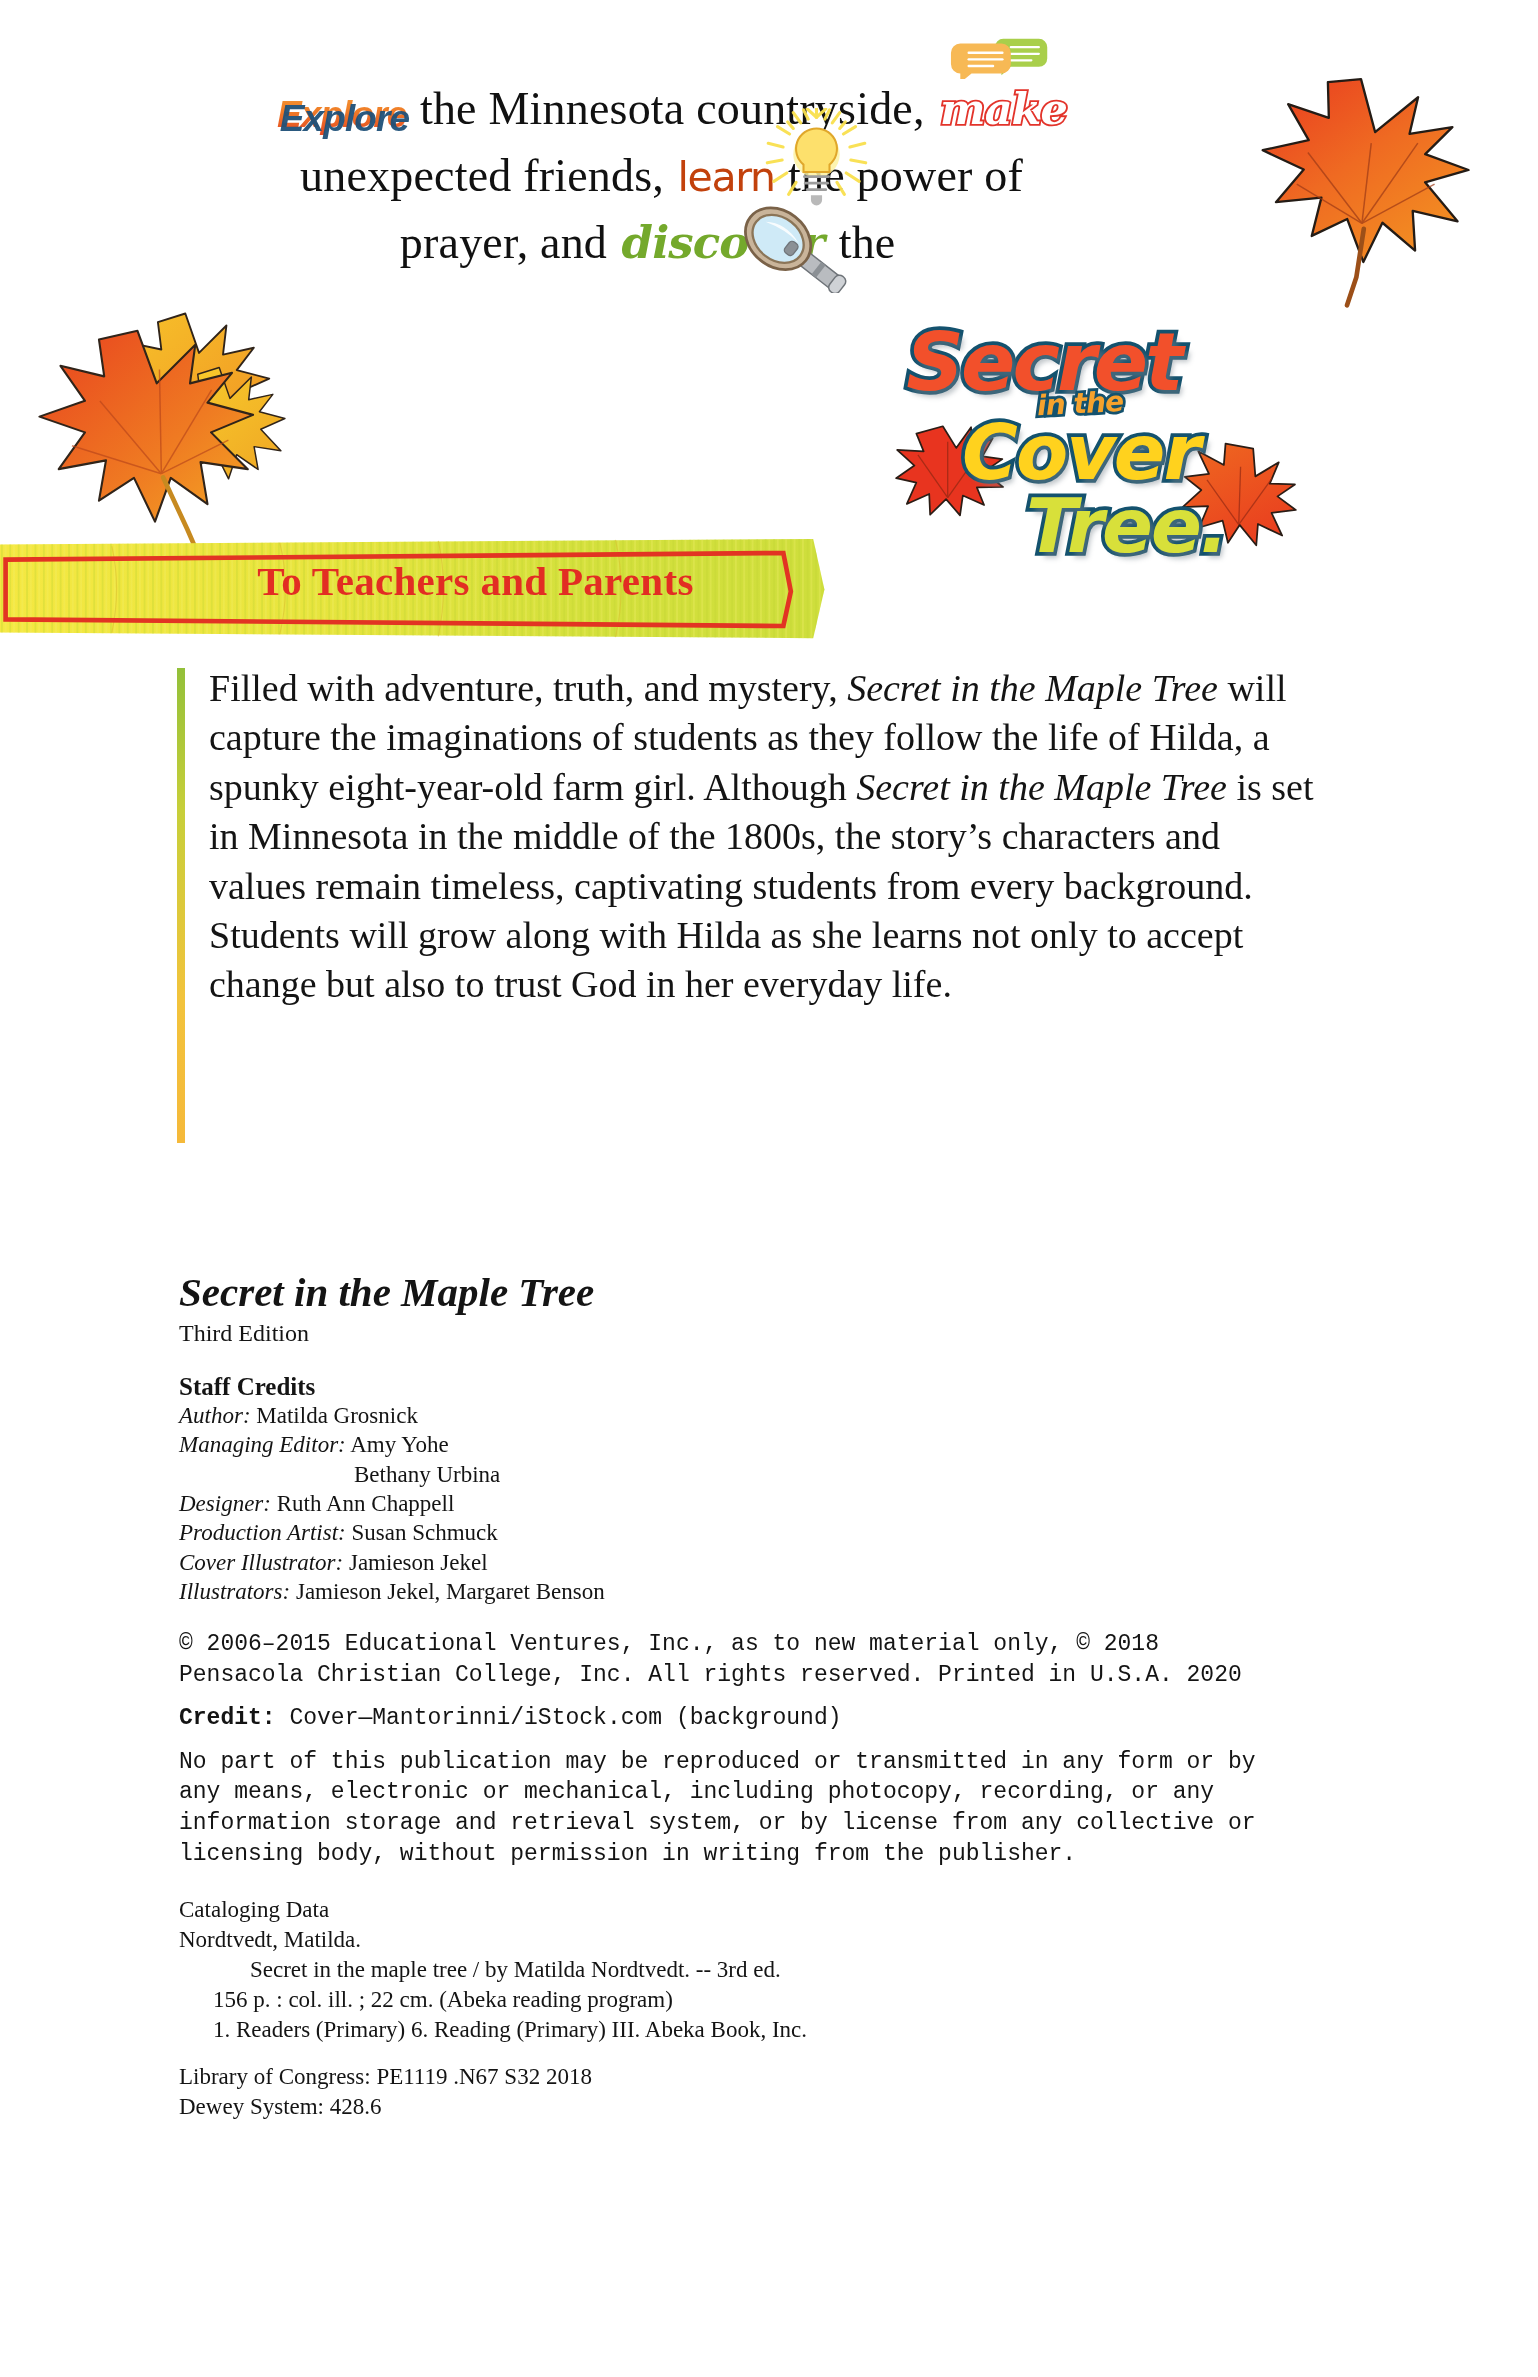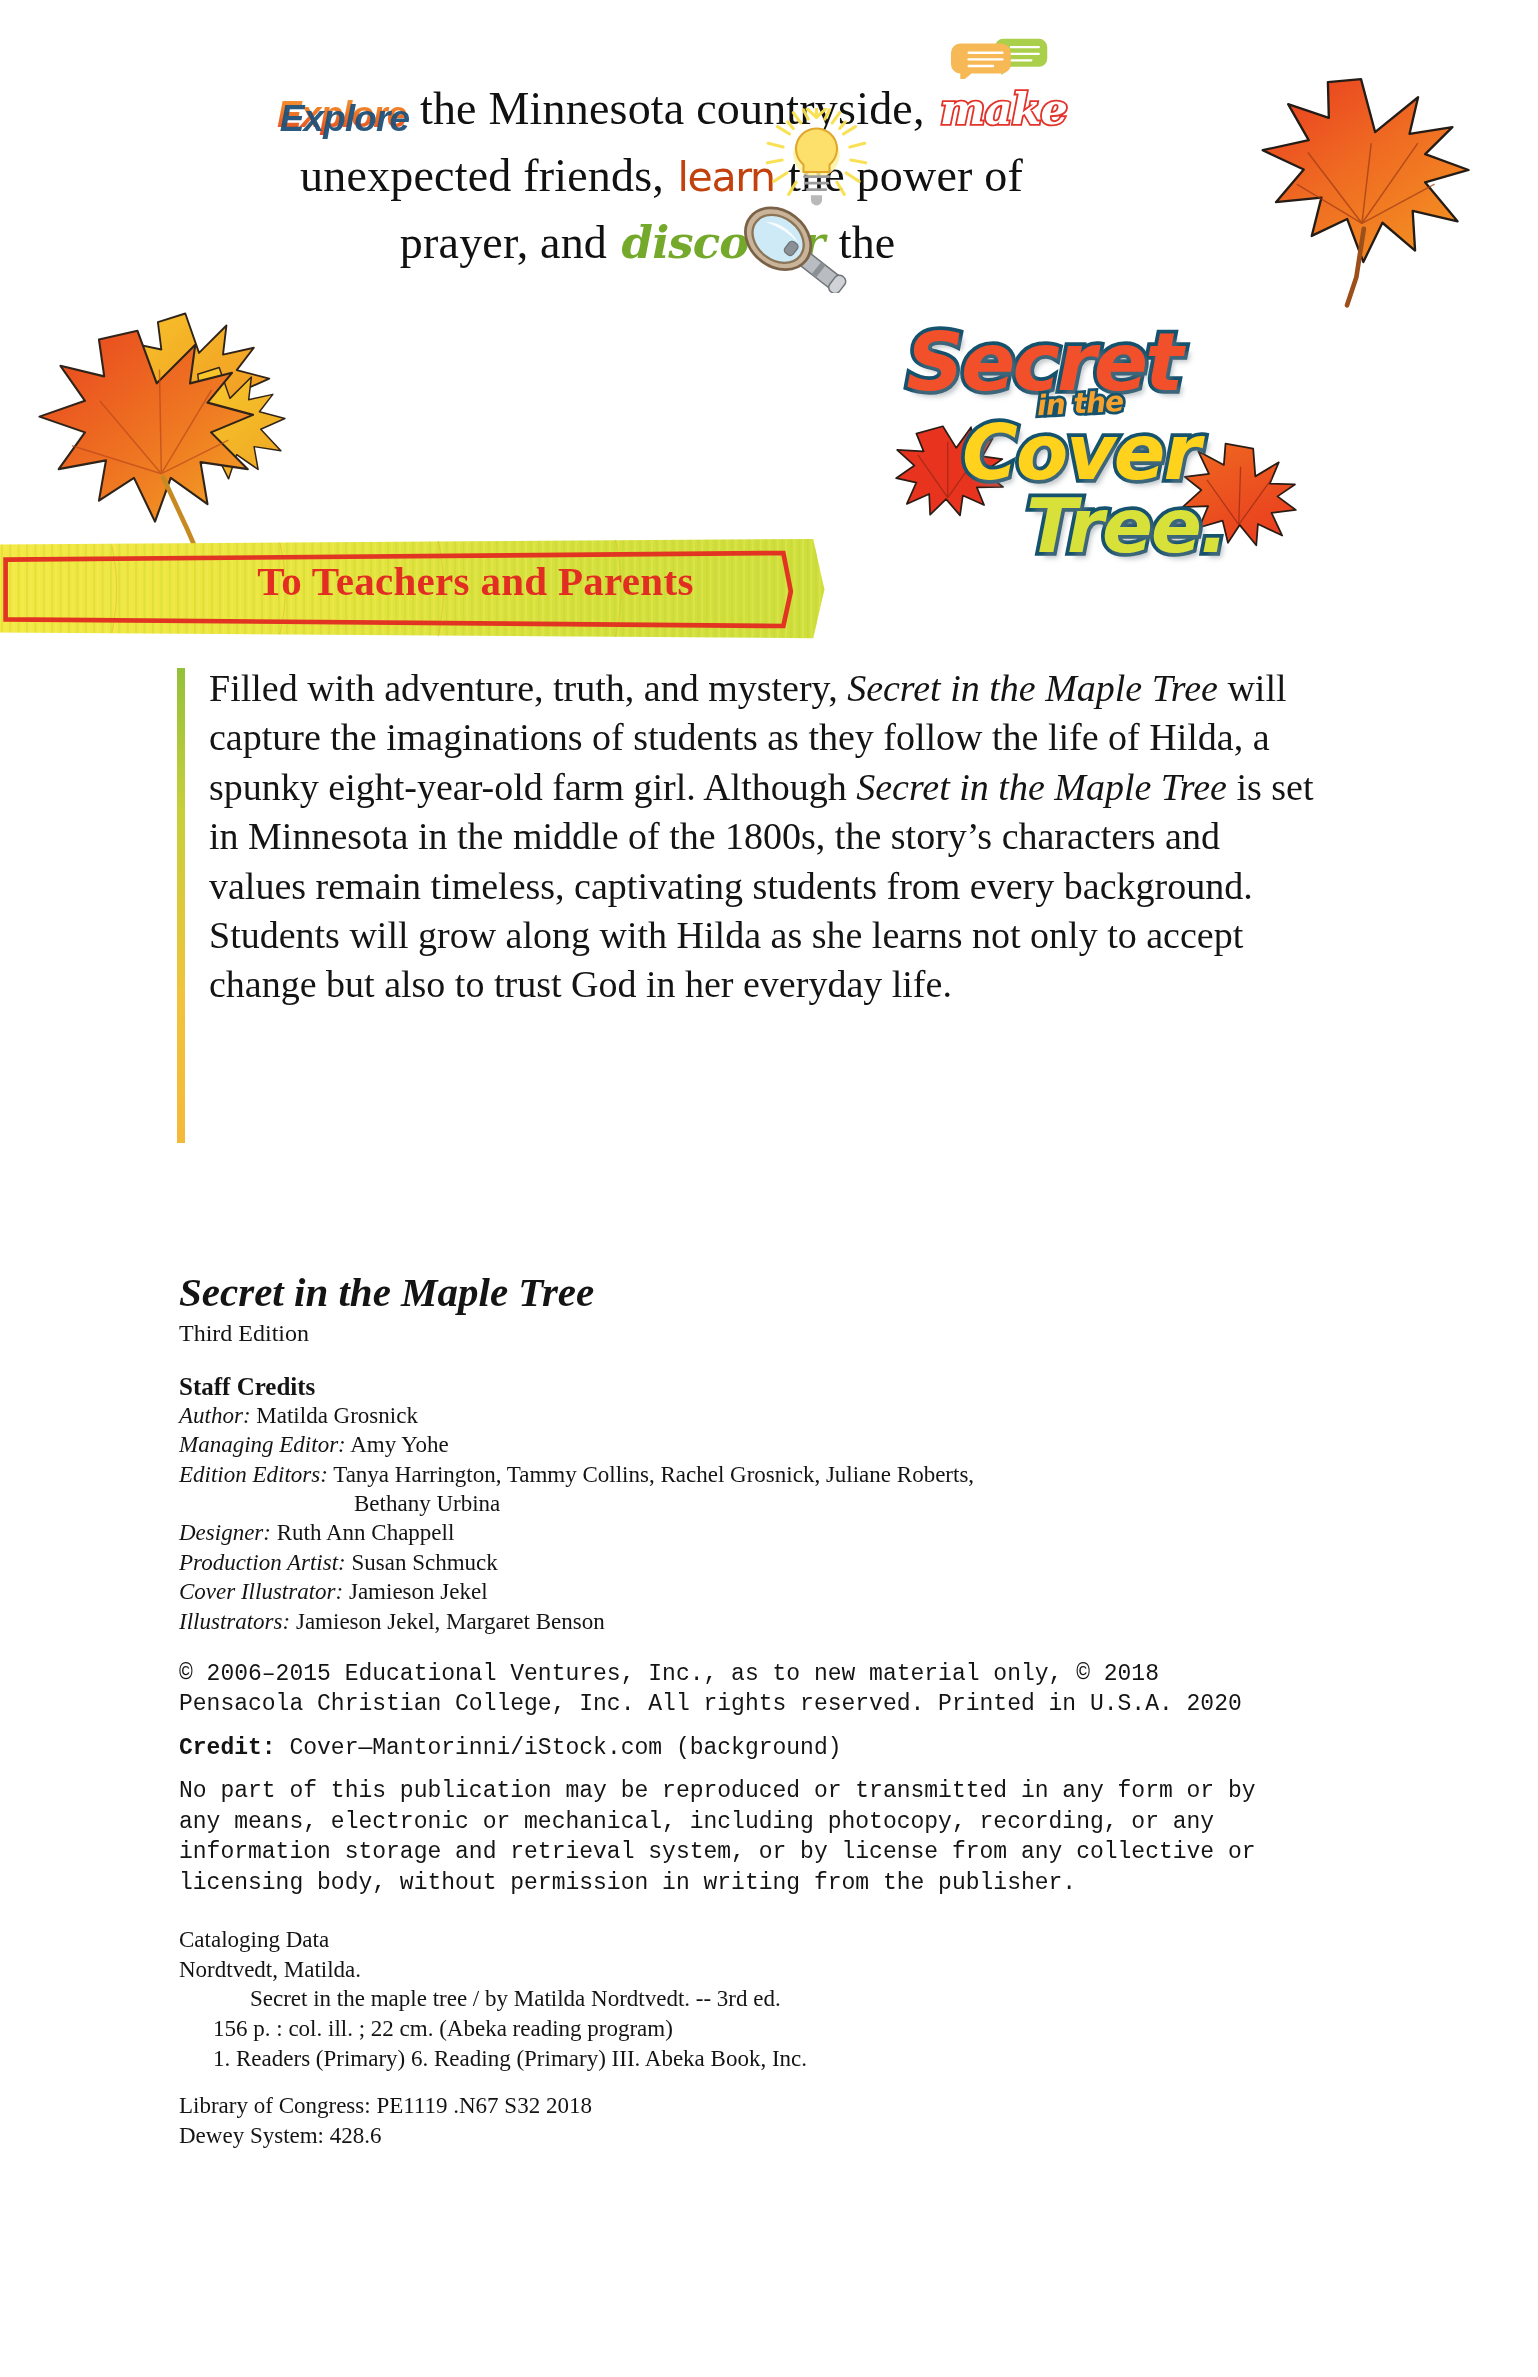--- a/index.html
+++ b/index.html
@@ -344,21 +344,20 @@
   </div>
 
   <div class="colophon">
     <div class="book-title-big">Secret in the Maple Tree</div>
     <div class="edition">Third Edition</div>
 
     <div class="staff-head">Staff Credits</div>
 
     <div class="credit-line"><span class="role">Author:</span><span> Matilda Grosnick</span></div>
     <div class="credit-line"><span class="role">Managing Editor:</span><span> Amy Yohe</span></div>
-    <div class="credit-line"><span class="role">Edition Editors:</span><span> Tanya Harrington, Tammy Collins, Rachel Grosnick, Juliane Roberts,</span></div>
     <div class="credit-cont">Bethany Urbina</div>
     <div class="credit-line"><span class="role">Designer:</span><span> Ruth Ann Chappell</span></div>
     <div class="credit-line"><span class="role">Production Artist:</span><span> Susan Schmuck</span></div>
     <div class="credit-line"><span class="role">Cover Illustrator:</span><span> Jamieson Jekel</span></div>
     <div class="credit-line"><span class="role">Illustrators:</span><span> Jamieson Jekel, Margaret Benson</span></div>
 
     <div class="block">© 2006–2015 Educational Ventures, Inc., as to new material only, © 2018 Pensacola Christian College, Inc. All rights reserved. Printed in U.S.A. 2020</div>
     <div class="block tight"><b>Credit:</b><span> Cover—Mantorinni/iStock.com (background)</span></div>
     <div class="block tight">No part of this publication may be reproduced or transmitted in any form or by any means, electronic or mechanical, including photocopy, recording, or any information storage and retrieval system, or by license from any collective or licensing body, without permission in writing from the publisher.</div>
 

